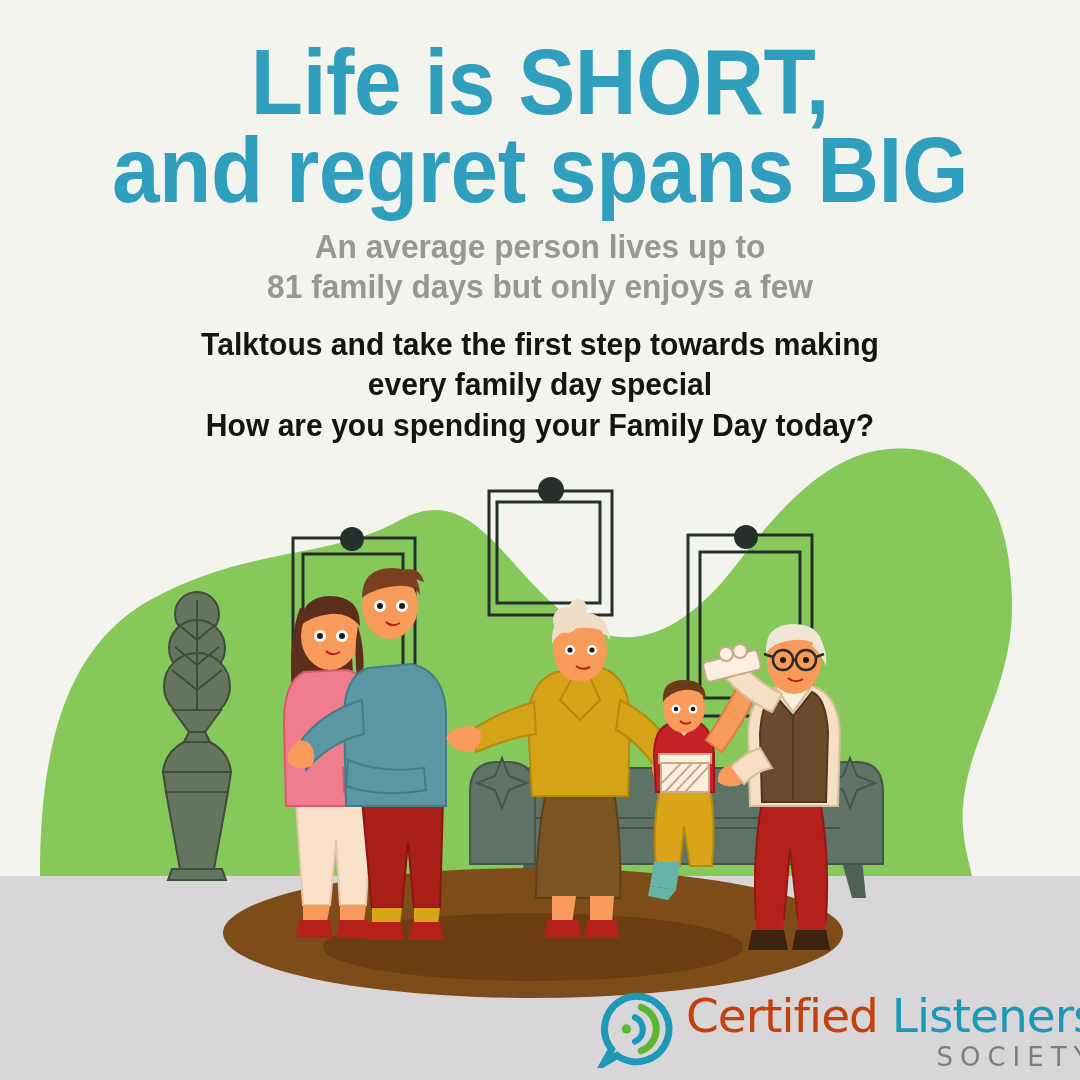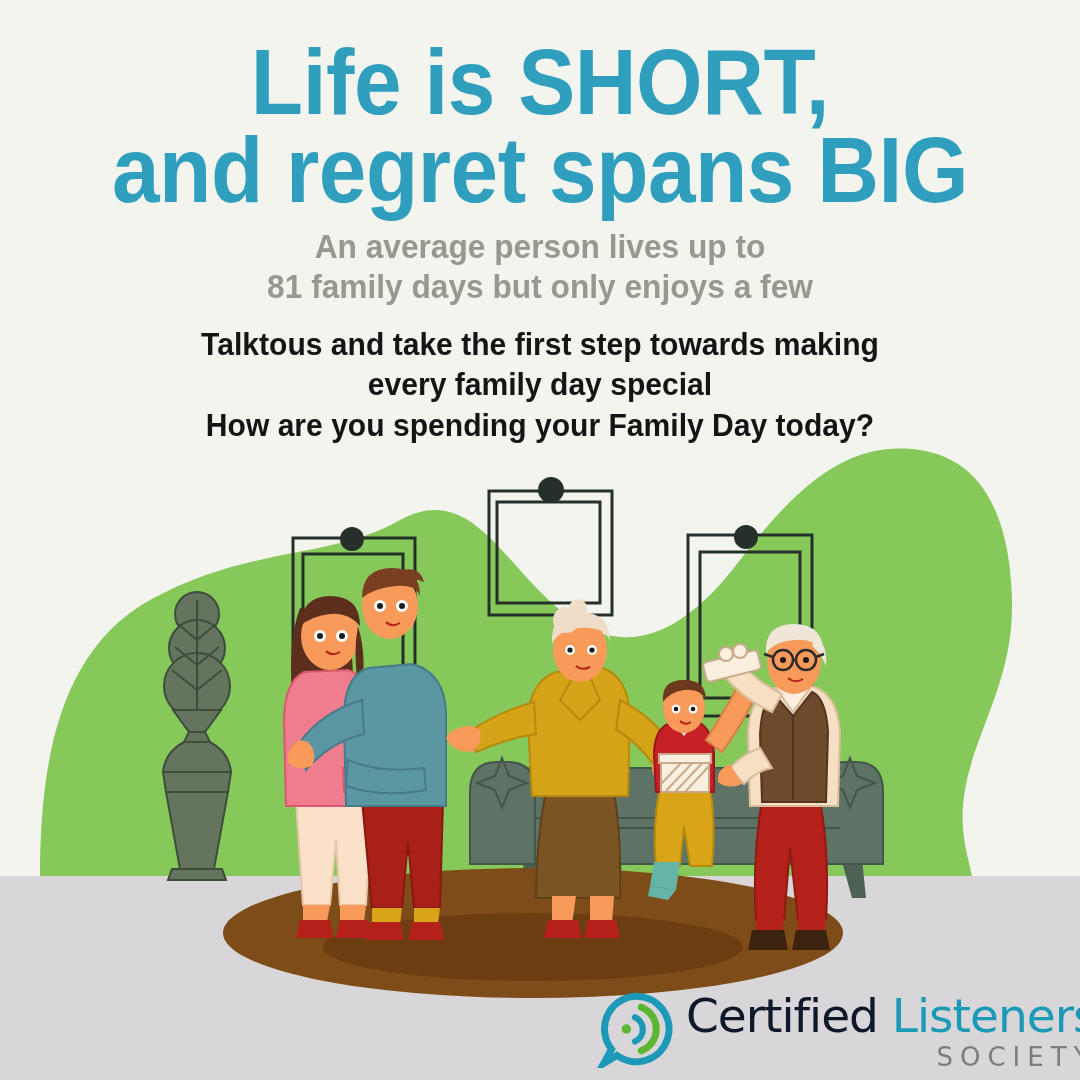--- a/index.html
+++ b/index.html
@@ -98,21 +98,21 @@
     padding-top: 4px;
   }
   .logo-line1 {
     font-size: 47px;
     line-height: 1;
     font-weight: 400;
     letter-spacing: -1px;
     white-space: nowrap;
     font-family: "DejaVu Sans", sans-serif;
   }
-  .logo-certified { color: #0f172a; }
+  .logo-certified { color: #c2410c; }
   .logo-listeners { color: #1d99b8; }
   .logo-line2 {
     margin-top: 3px;
     text-align: right;
     font-size: 26px;
     letter-spacing: 7px;
     color: #7d7d7d;
     font-weight: 400;
     font-family: "DejaVu Sans", sans-serif;
   }

